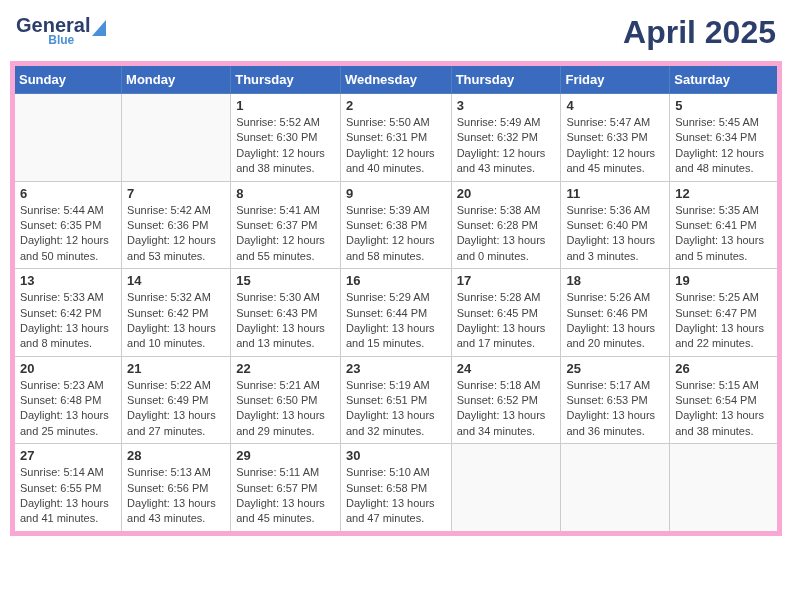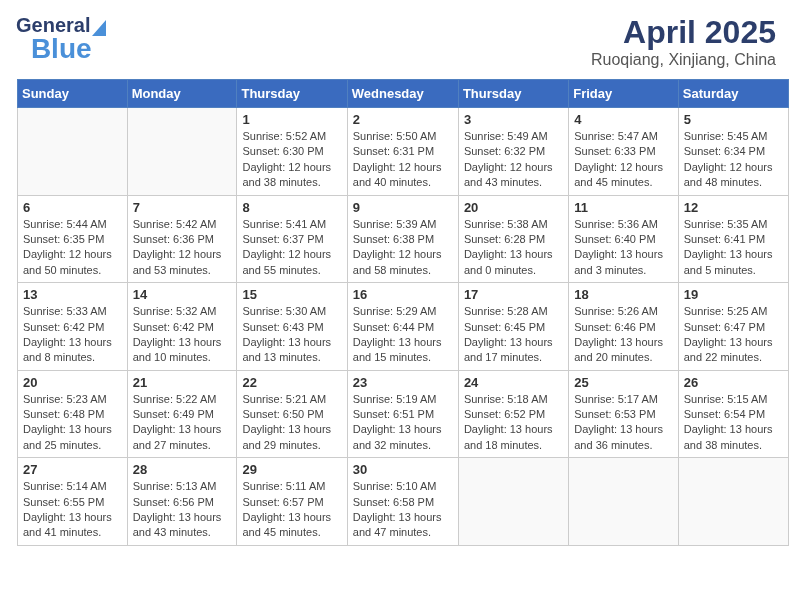--- a/index.html
+++ b/index.html
@@ -34,22 +34,21 @@
       font-weight: bold;
       color: #2c3e6b;
     }
     .location-title {
       font-size: 16px;
       color: #555;
     }
     .calendar {
       width: 100%;
       border-collapse: collapse;
-      border: 1px solid #f9a8d4;
-      margin-left: 7px;
+      border: 5px solid #f9a8d4;
     }
     .calendar th {
       background: #3a6bbf;
       color: #fff;
       font-size: 13px;
       padding: 6px 4px;
       text-align: left;
       border: 1px solid #5080c0;
     }
     .calendar td {
@@ -79,25 +78,24 @@
   </style>
 </head>
 <body>
 
 <div class="header-area">
   <div class="logo">
     <div class="logo-row">
       <span style="font-size:20px;font-weight:bold;color:#2c3e6b;">General</span>
       <span style="display:inline-block;width:0;height:0;border-style:solid;border-width:0 0 16px 14px;border-color:transparent transparent #4a90d9 transparent;margin-left:2px;margin-top:4px;"></span>
     </div>
-    <span style="font-size:28px;font-weight:bold;color:#4a90d9;margin-top:-4px;">Blue</span>
+    <span style="font-size:12px;font-weight:bold;color:#4a90d9;margin-top:-4px;">Blue</span>
   </div>
   <div class="title-area">
     <div class="month-title">April 2025</div>
-    <div class="location-title">Ruoqiang, Xinjiang, China</div>
   </div>
 </div>
 
 <table class="calendar">
   <thead>
     <tr>
     <th>Sunday</th>
         <th>Monday</th>
         <th>Thursday</th>
         <th>Wednesday</th>
@@ -298,21 +296,21 @@
             <div>Sunrise: 5:19 AM</div>
             <div>Sunset: 6:51 PM</div>
             <div>Daylight: 13 hours and 32 minutes.</div>
           </div>
         </td>
         <td>
           <div class="day-number">24</div>
           <div class="day-info">
             <div>Sunrise: 5:18 AM</div>
             <div>Sunset: 6:52 PM</div>
-            <div>Daylight: 13 hours and 18 minutes.</div>
+            <div>Daylight: 13 hours and 34 minutes.</div>
           </div>
         </td>
         <td>
           <div class="day-number">25</div>
           <div class="day-info">
             <div>Sunrise: 5:17 AM</div>
             <div>Sunset: 6:53 PM</div>
             <div>Daylight: 13 hours and 36 minutes.</div>
           </div>
         </td>

